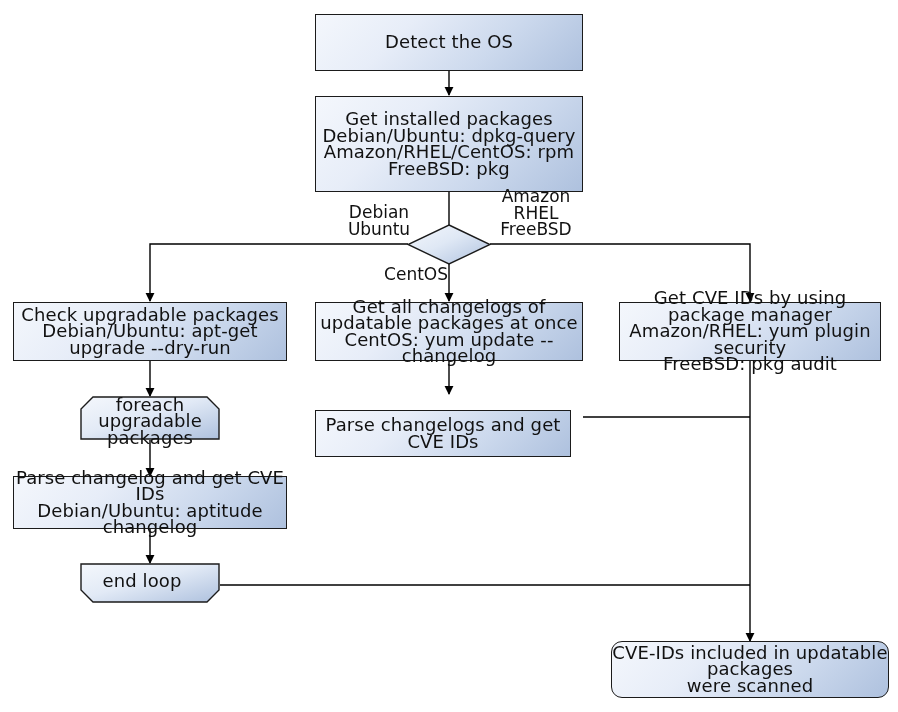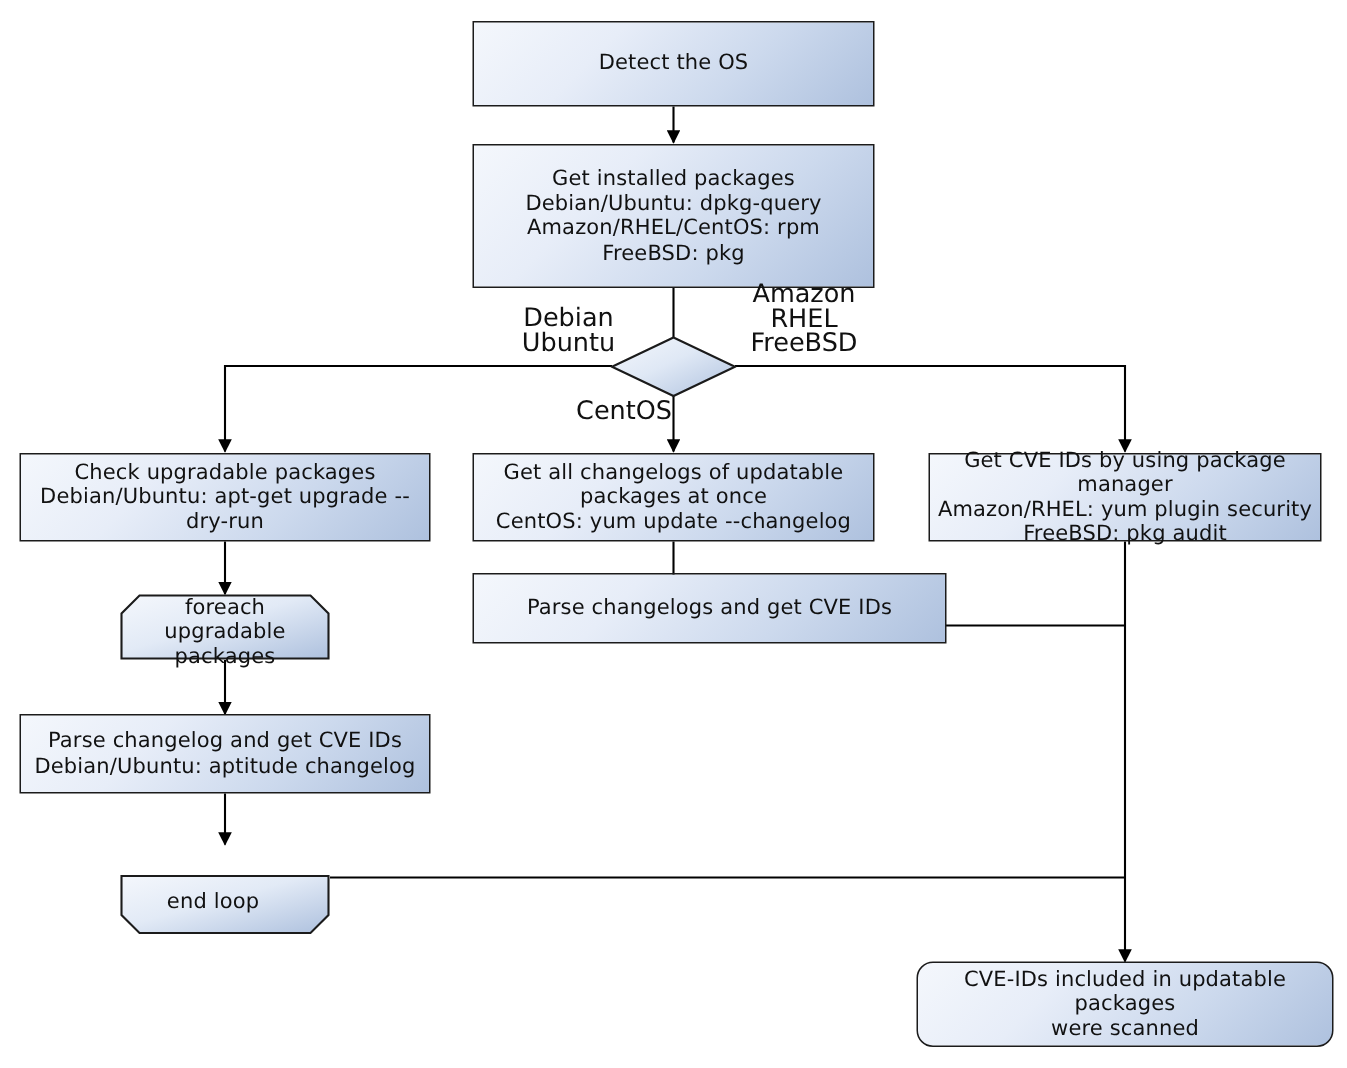--- a/index.html
+++ b/index.html
@@ -24,21 +24,21 @@
     pointer-events: none;
   }
   .node {
     position: absolute;
     box-sizing: border-box;
     display: flex;
     align-items: center;
     justify-content: center;
     text-align: center;
     color: #111111;
-    font-size: 14px;
+    font-size: 18px;
     line-height: 16.5px;
     letter-spacing: 0.1px;
     white-space: pre-line;
   }
   
   .box {
     border: 1px solid #1b1b1b;
     background: linear-gradient(135deg, #f4f7fc 0%, #e7edf8 32%, #ccd9ed 66%, #aec1de 100%);
   }
   
@@ -160,30 +160,30 @@
           <stop offset="45%" stop-color="#e2eaf6"></stop>
           <stop offset="100%" stop-color="#aec1de"></stop>
         </linearGradient>
       </defs>
       <polygon points="1,43 1,13 13,1 127,1 139,13 139,43" fill="url(#gloop1)" stroke="#1b1b1b" stroke-width="1.4"></polygon>
     </svg>
     <span class="label" style="margin-top:7px;">foreach
 upgradable  packages</span>
   </div>
 
-  <div class="node box" style="left:315px; top:382px; width:316px; height:47px;">
+  <div class="node box" style="left:315px; top:410px; width:256px; height:47px;">
     <span>Parse changelogs and get CVE IDs</span>
   </div>
 
   <div class="node box" style="left:13px; top:476px; width:274px; height:53px;">
     <span>Parse changelog and get  CVE IDs
 Debian/Ubuntu: aptitude changelog</span>
   </div>
 
-  <div class="node shape-host" style="left:80px; top:583px; width:124px; height:40px;">
+  <div class="node shape-host" style="left:80px; top:563px; width:124px; height:40px;">
     <svg width="140" height="40" viewBox="0 0 140 40" xmlns="http://www.w3.org/2000/svg">
       <defs>
         <linearGradient id="gloop2" x1="0" y1="0" x2="1" y2="1">
           <stop offset="0%" stop-color="#f4f7fc"></stop>
           <stop offset="45%" stop-color="#e2eaf6"></stop>
           <stop offset="100%" stop-color="#aec1de"></stop>
         </linearGradient>
       </defs>
       <polygon points="1,1 139,1 139,27 127,39 13,39 1,27" fill="url(#gloop2)" stroke="#1b1b1b" stroke-width="1.4"></polygon>
     </svg>

